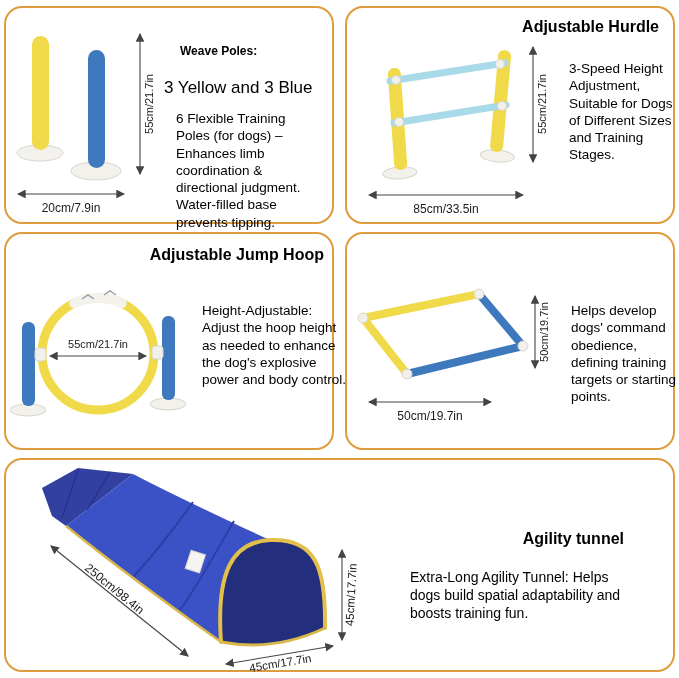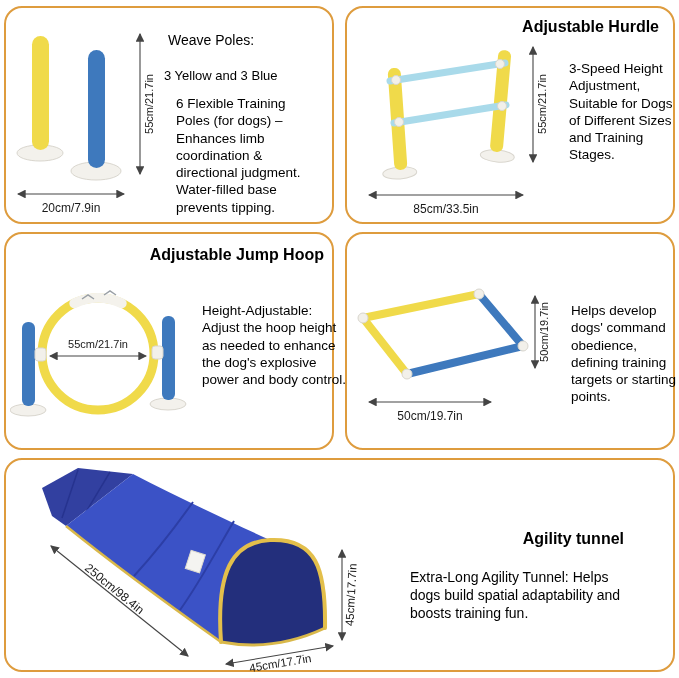--- a/index.html
+++ b/index.html
@@ -6,24 +6,24 @@
   .page{position:relative;width:679px;height:678px;background:#fff;overflow:hidden;
         font-family:"Liberation Sans",sans-serif;color:#000;}
   .panel{position:absolute;box-sizing:border-box;border:2px solid #DE9C3E;border-radius:18px;background:#fff;}
   .p1{left:4px;top:6px;width:330px;height:218px}
   .p2{left:345px;top:6px;width:330px;height:218px}
   .p3{left:4px;top:232px;width:330px;height:218px}
   .p4{left:345px;top:232px;width:330px;height:218px}
   .p5{left:4px;top:458px;width:671px;height:214px}
   .art{position:absolute;}
   .title{position:absolute;font-weight:700;font-size:16px;line-height:1.1;white-space:nowrap;text-align:center;}
-  .sub{font-size:13px;margin-top:20px;}
+  .sub{font-size:17px;margin-top:20px;}
   .desc{position:absolute;font-size:13.5px;line-height:1.28;margin:12px;}
   .tblock{position:absolute;}
-  .tblock h2{margin:4px;font-size:14px;font-weight:400;}
+  .tblock h2{margin:16px;font-size:12px;font-weight:700;}
   .dim line{stroke:#444;stroke-width:1.1;}
   .dim text{fill:#1a1a1a;text-anchor:middle;font-family:"Liberation Sans",sans-serif;}
   .base{fill:#F3F1EC;stroke:#D9D6CE;stroke-width:1;}
   .sleeve{fill:#F2F0EA;stroke:#D9D6CE;stroke-width:1;}
 </style>
 </head>
 <body>
 
 <div class="page">
 

